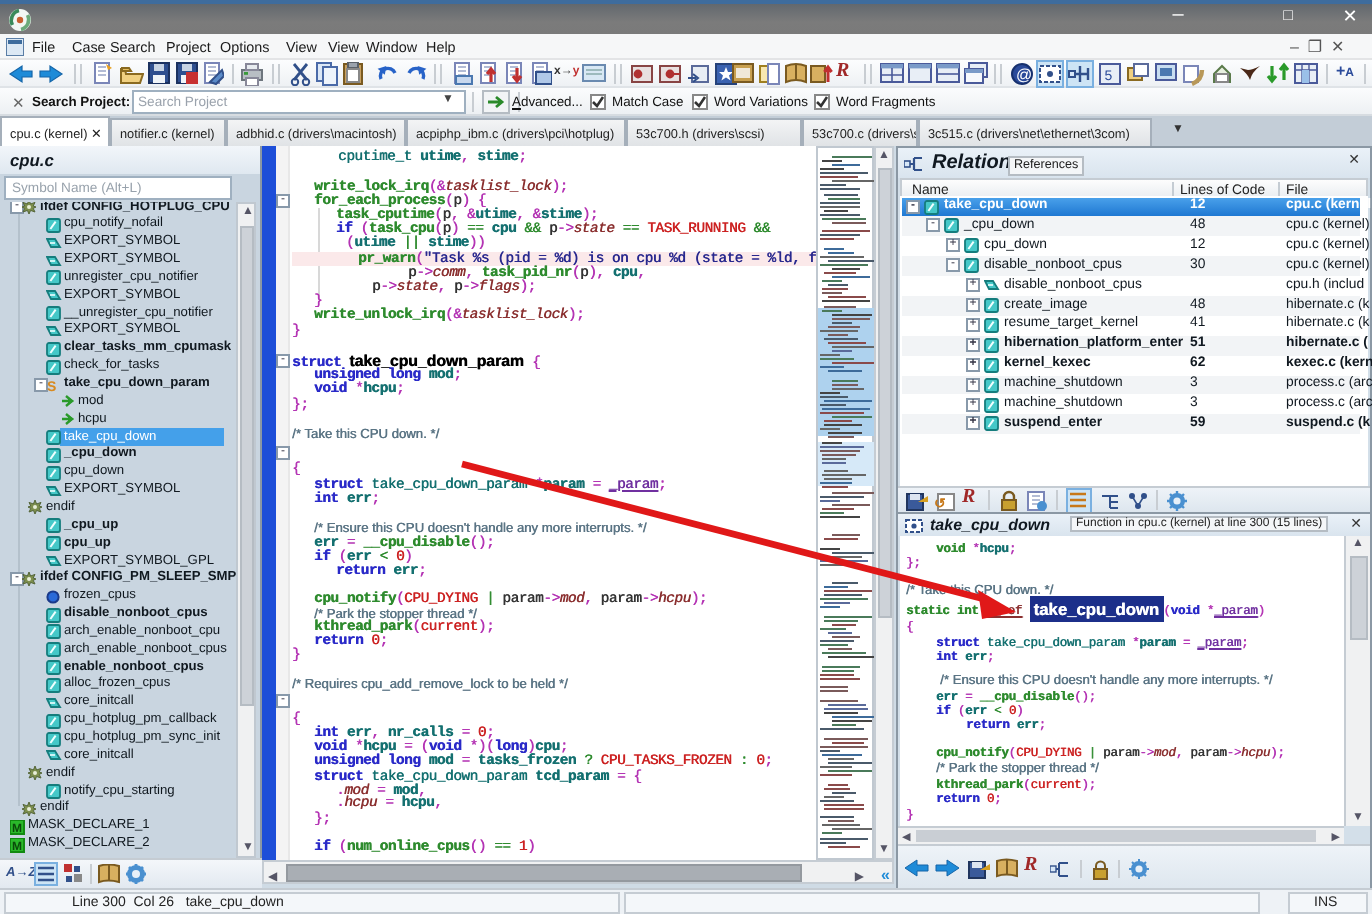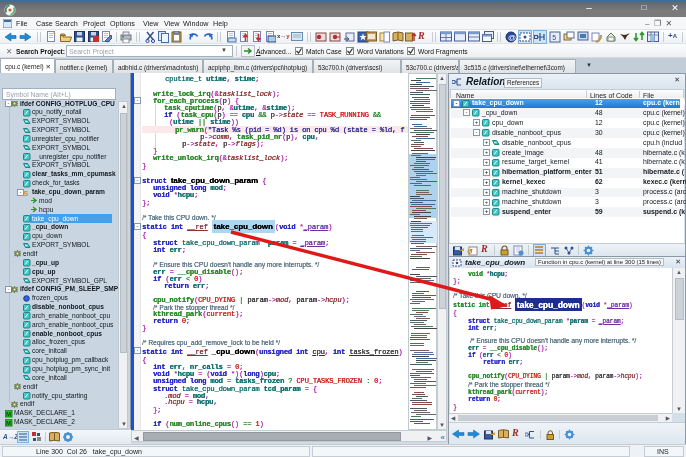--- a/index.html
+++ b/index.html
@@ -17,21 +17,21 @@
 .sep{position:absolute;width:1px;height:10px;top:2px;background:#c8cdd2;}
 
 #tabs{left:0;top:58px;width:686px;height:15px;background:#c3cdd7;}
 .tab{position:absolute;top:1px;height:14px;background:linear-gradient(#f3f4f5,#e0e3e6);border:1px solid #a5afba;border-bottom:none;font-size:6.4px;color:#222;padding:3.5px 3px 0 4px;white-space:nowrap;overflow:hidden;}
 .tab.act{background:#fff;height:15px;top:0;z-index:2;}
 #lp-tree{left:0;top:101px;width:118px;height:328px;background:#c9d5e0;overflow:hidden;}
 .trow{position:absolute;height:9px;font-size:6.6px;color:#10181f;white-space:nowrap;}
 .trow b{font-weight:bold;}
 .pm{position:absolute;width:7px;height:7px;background:#fff;border:1px solid #8899aa;font-size:6px;line-height:5px;text-align:center;color:#334;}
 
-#editor{left:131px;top:73px;width:277px;height:357px;background:#ffffff;border-left:3px solid #1d4ed8;}
+#editor{left:131px;top:73px;width:277px;height:357px;background:#ffffff;border-left:7px solid #1d4ed8;}
 #gutter{position:absolute;left:0;top:0;width:7px;height:357px;background:#f4f4f4;border-right:1px solid #e8e8e8;}
 .cl{position:absolute;font-family:"Liberation Mono",monospace;font-size:7.2px;letter-spacing:-0.22px;white-space:pre;color:#333;line-height:7.2px;text-shadow:0.25px 0 0 currentColor;}
 .k{color:#2a2ac8;font-weight:bold;}           
 .f{color:#2e8b2e;font-weight:bold;}           
 .m{color:#b434b4;}                             
 .g{color:#2e8b2e;}                             
 .mi2{color:#8b3030;font-style:italic;}         
 .t{color:#147070;font-weight:bold;}            
 .ty{color:#147070;}                            
 .r{color:#cc2222;}                             
@@ -316,20 +316,23 @@
 <div class="tab act" style="left:0px;width:55px;overflow:hidden">cpu.c (kernel) ✕</div>
 <div class="tab" style="left:55px;width:58px;overflow:hidden">notifier.c (kernel)</div>
 <div class="tab" style="left:113px;width:90px;overflow:hidden">adbhid.c (drivers\macintosh)</div>
 <div class="tab" style="left:203px;width:110px;overflow:hidden">acpiphp_ibm.c (drivers\pci\hotplug)</div>
 <div class="tab" style="left:313px;width:88px;overflow:hidden">53c700.h (drivers\scsi)</div>
 <div class="tab" style="left:401px;width:58px;overflow:hidden">53c700.c (drivers\scsi)</div>
 <div class="tab" style="left:459px;width:117px;overflow:hidden">3c515.c (drivers\net\ethernet\3com)</div>
 <div style="position:absolute;left:586px;top:4px;font-size:6px;color:#333">▼</div>
 </div>
 <div class="abs" style="left:0;top:73px;width:131px;height:372px;background:#c9d5e0;border-right:1px solid #8b98a4">
+<div style="position:absolute;left:0;top:0;width:130px;height:14px;background:linear-gradient(#f2f6fa,#dfe8f0)">
+      <span style="position:absolute;left:5px;top:2px;font-size:8.4px;font-weight:bold;font-style:italic;color:#101820">cpu.c</span>
+    </div>
 <div style="position:absolute;left:2px;top:15px;width:114px;height:12px;background:#fff;border:1px solid #9fb0c0">
       <span style="position:absolute;left:3px;top:2px;font-size:6.8px;color:#98a2ac">Symbol Name (Alt+L)</span>
     </div>
 </div>
 <div class="abs" id="lp-tree">
 <div style="position:absolute;left:9px;top:6px;width:1px;height:296px;background:#b4c1cc"></div>
 <div class="pm" style="left:5px;top:-1.0px">-</div>
 <svg width="8" height="8" style="left:11px;top:-1.0px">
       <path d="M3.5 0 L4.3 2 L6.5 1.2 L5.6 3 L7 3.5 L5.6 4.2 L6.5 6 L4.3 5.2 L3.5 7 L2.7 5.2 L0.5 6 L1.4 4.2 L0 3.5 L1.4 3 L0.5 1.2 L2.7 2 Z" fill="#7d8f4e" stroke="#55663a" stroke-width="0.5"></path>
       <circle cx="3.5" cy="3.5" r="1" fill="#e8eed8"></circle>
@@ -563,35 +566,33 @@
 <div class="cl " style="left:66px;top:60.8px">p<span class="m">-&gt;</span><span class="mi2">comm</span><span class="m">, </span><span class="f">task_pid_nr</span><span class="m">(</span>p<span class="m">), </span><span class="t">cpu</span><span class="m">,</span></div>
 <div class="cl " style="left:48px;top:67.99999999999999px">p<span class="m">-&gt;</span><span class="mi2">state</span><span class="m">, </span>p<span class="m">-&gt;</span><span class="mi2">flags</span><span class="m">);</span></div>
 <div class="cl " style="left:19px;top:75.2px"><span class="m">}</span></div>
 <div class="cl " style="left:19px;top:82.39999999999999px"><span class="f">write_unlock_irq</span><span class="m">(&amp;</span><span class="mi2">tasklist_lock</span><span class="m">);</span></div>
 <div class="cl " style="left:8px;top:89.60000000000001px"><span class="m">}</span></div>
 <div class="cl " style="left:8px;top:104.10000000000001px"><span class="k">struct </span><span class="big">take_cpu_down_param</span><span class="m"> {</span></div>
 <div class="cl " style="left:19px;top:112.2px"><span class="k">unsigned long </span><span class="t">mod</span><span class="m">;</span></div>
 <div class="cl " style="left:19px;top:119.39999999999999px"><span class="k">void </span><span class="m">*</span><span class="t">hcpu</span><span class="m">;</span></div>
 <div class="cl " style="left:8px;top:126.7px"><span class="m">};</span></div>
 <div class="cl " style="left:8px;top:141.10000000000002px"><span class="c">/* Take this CPU down. */</span></div>
-<div class="cl " style="left:8px;top:149.8px"><span class="k">static int </span><span class="mi2 u" style="font-style:normal">__ref</span> <span class="big" style="background:#abd7f2;padding:1.5px 2px 2px 2px">take_cpu_down</span><span class="m">(</span><span class="k">void </span><span class="m">*</span><span class="pp u">_param</span><span class="m">)</span></div>
 <div class="cl " style="left:8px;top:159.4px"><span class="m">{</span></div>
 <div class="cl " style="left:19px;top:166.60000000000002px"><span class="k">struct </span><span class="ty">take_cpu_down_param </span><span class="m">*</span><span class="t">param </span><span class="m">= </span><span class="pp u">_param</span><span class="m">;</span></div>
 <div class="cl " style="left:19px;top:173.8px"><span class="k">int </span><span class="t">err</span><span class="m">;</span></div>
 <div class="cl " style="left:19px;top:188.40000000000003px"><span class="c">/* Ensure this CPU doesn't handle any more interrupts. */</span></div>
 <div class="cl " style="left:19px;top:195.60000000000002px"><span class="t">err </span><span class="m">= </span><span class="f">__cpu_disable</span><span class="m">();</span></div>
 <div class="cl " style="left:19px;top:202.8px"><span class="k">if </span><span class="m">(</span><span class="t">err </span><span class="g">&lt; </span><span class="r">0</span><span class="m">)</span></div>
 <div class="cl " style="left:30px;top:209.60000000000002px"><span class="k">return </span><span class="t">err</span><span class="m">;</span></div>
 <div class="cl " style="left:19px;top:223.5px"><span class="f">cpu_notify</span><span class="m">(</span><span class="r">CPU_DYING </span><span class="g">| </span>param<span class="m">-&gt;</span><span class="mi2">mod</span><span class="m">, </span>param<span class="m">-&gt;</span><span class="mi2">hcpu</span><span class="m">);</span></div>
 <div class="cl " style="left:19px;top:230.7px"><span class="c">/* Park the stopper thread */</span></div>
 <div class="cl " style="left:19px;top:237.5px"><span class="f">kthread_park</span><span class="m">(</span><span class="r">current</span><span class="m">);</span></div>
 <div class="cl " style="left:19px;top:244.7px"><span class="k">return </span><span class="r">0</span><span class="m">;</span></div>
 <div class="cl " style="left:8px;top:251.90000000000003px"><span class="m">}</span></div>
 <div class="cl " style="left:8px;top:266.3px"><span class="c">/* Requires cpu_add_remove_lock to be held */</span></div>
-<div class="cl " style="left:8px;top:274.5px"><span class="k">static int </span><span class="mi2 u" style="font-style:normal">__ref</span> <span class="big">_cpu_down</span><span class="m">(</span><span class="k">unsigned int </span><span class="u">cpu</span><span class="m">, </span><span class="k">int </span><span class="u">tasks_frozen</span><span class="m">)</span></div>
 <div class="cl " style="left:8px;top:284.1px"><span class="m">{</span></div>
 <div class="cl " style="left:19px;top:291.3px"><span class="k">int </span><span class="t">err</span><span class="m">, </span><span class="t">nr_calls </span><span class="m">= </span><span class="r">0</span><span class="m">;</span></div>
 <div class="cl " style="left:19px;top:298.1px"><span class="k">void </span><span class="m">*</span><span class="t">hcpu </span><span class="m">= (</span><span class="k">void </span><span class="m">*)(</span><span class="k">long</span><span class="m">)</span><span class="t">cpu</span><span class="m">;</span></div>
 <div class="cl " style="left:19px;top:305.3px"><span class="k">unsigned long </span><span class="t">mod </span><span class="m">= </span><span class="t">tasks_frozen </span><span class="g">? </span><span class="r">CPU_TASKS_FROZEN </span><span class="g">: </span><span class="r">0</span><span class="m">;</span></div>
 <div class="cl " style="left:19px;top:312.5px"><span class="k">struct </span><span class="ty">take_cpu_down_param </span><span class="t">tcd_param </span><span class="m">= {</span></div>
 <div class="cl " style="left:30px;top:319.7px"><span class="m">.</span><span class="mi2">mod </span><span class="m">= </span><span class="t">mod</span><span class="m">,</span></div>
 <div class="cl " style="left:30px;top:326.40000000000003px"><span class="m">.</span><span class="mi2">hcpu </span><span class="m">= </span><span class="t">hcpu</span><span class="m">,</span></div>
 <div class="cl " style="left:19px;top:333.7px"><span class="m">};</span></div>
 <div class="cl " style="left:19px;top:348.1px"><span class="k">if </span><span class="m">(</span><span class="f">num_online_cpus</span><span class="m">() </span><span class="g">== </span><span class="r">1</span><span class="m">)</span></div>
 </div>

